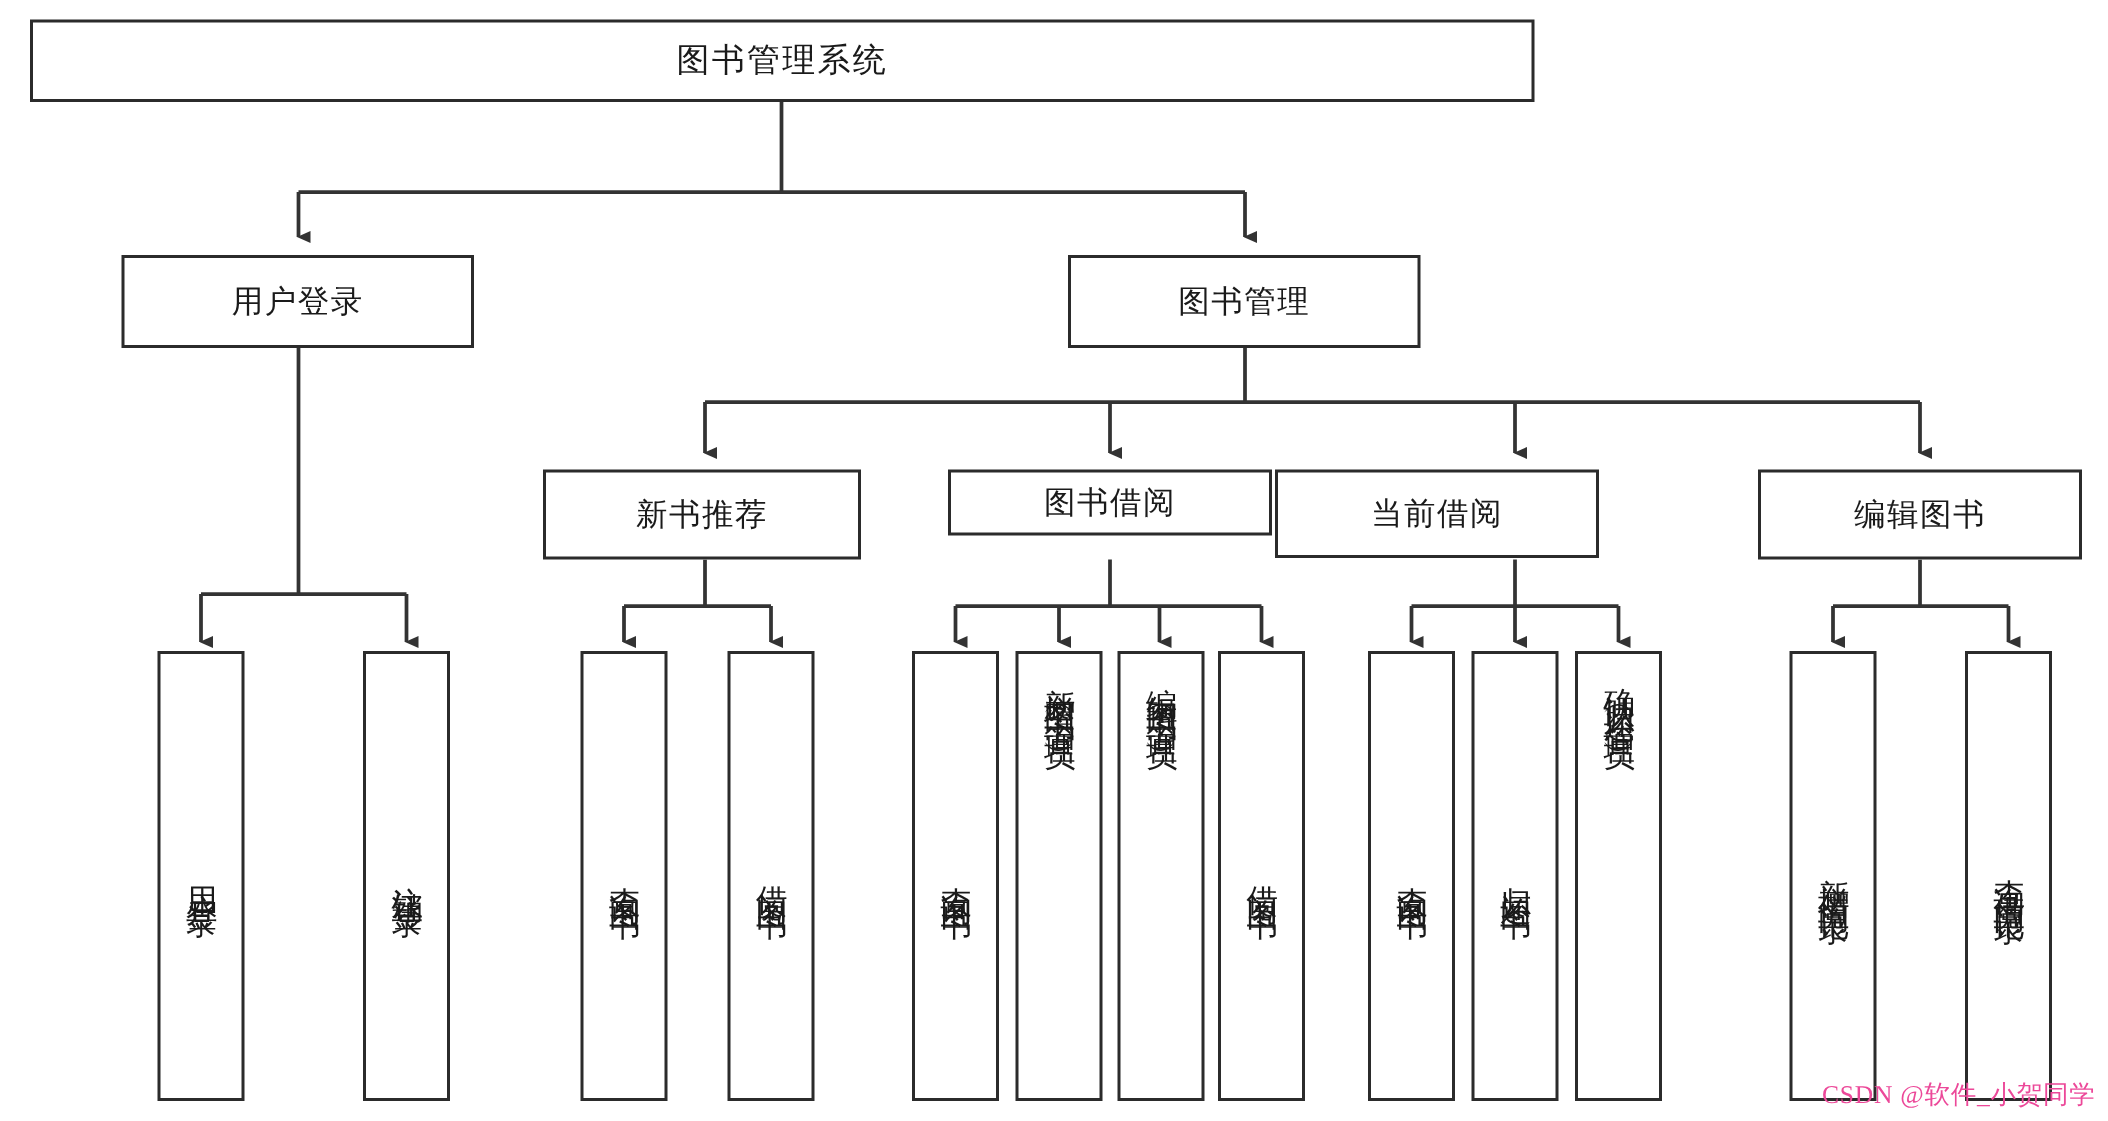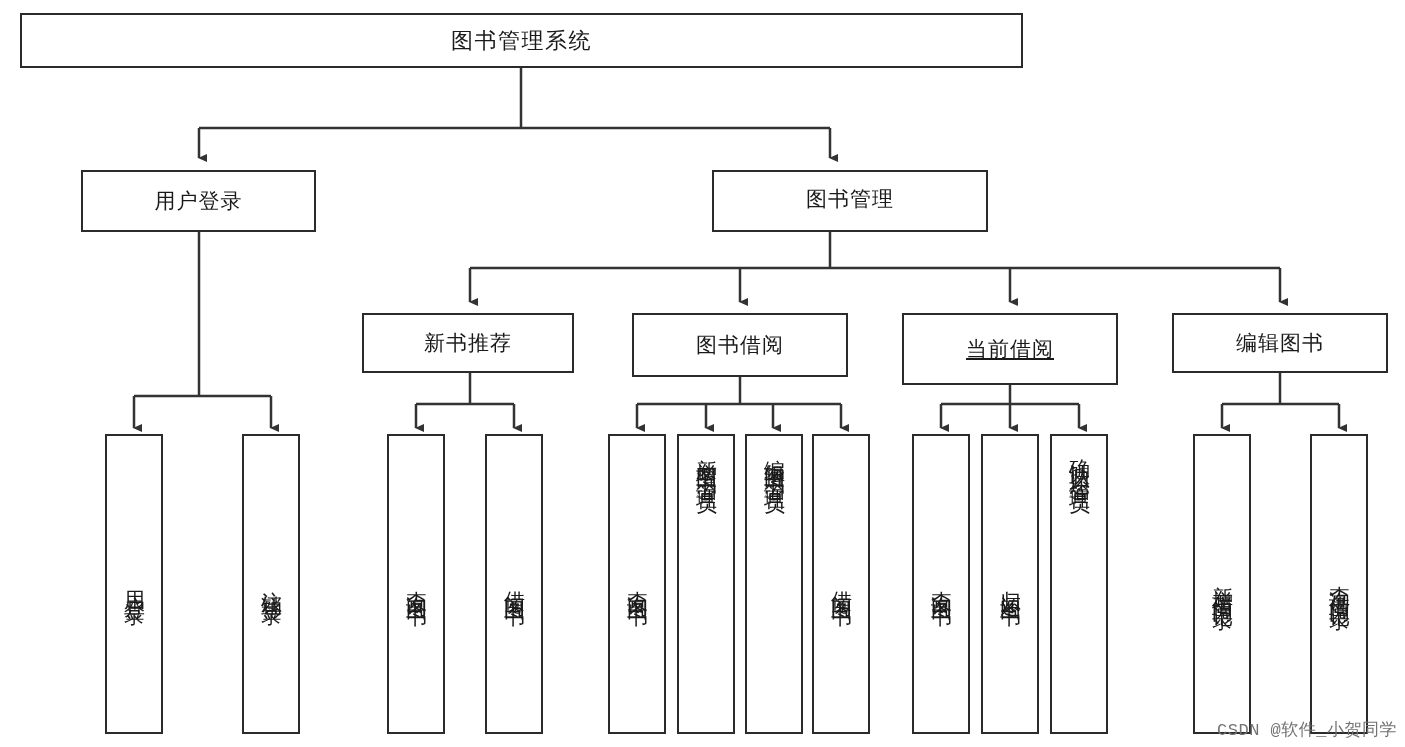--- a/index.html
+++ b/index.html
@@ -51,24 +51,24 @@
   }
   .node.vert.mid{
     align-items:center;
     padding-top:0;
   }
   .watermark{
     position:absolute;
     right:8px;
     bottom:6px;
     font-size:17px;
-    color:#737373;
+    color:#ec4899;
     letter-spacing:0.5px;
     white-space:nowrap;
-    font-family:Liberation Mono, monospace;
+    font-family:Liberation Serif, serif;
   }
 </style>
 </head>
 <body>
 
 <div id="diagram-root">
 
   <svg id="connectors" viewBox="0 0 1405 747">
     <defs>
       <marker id="arrow" markerWidth="9" markerHeight="9" refX="4" refY="8" orient="auto" markerUnits="userSpaceOnUse">
@@ -119,31 +119,31 @@
     </g>
   </svg>
 
   <div class="node horiz root" style="left:20px;top:13px;width:1003px;height:55px;">
     <span class="label">图书管理系统</span>
   </div>
 
   <div class="node horiz" style="left:81px;top:170px;width:235px;height:62px;">
     <span class="label">用户登录</span>
   </div>
-  <div class="node horiz" style="left:712px;top:170px;width:276px;height:62px;font-family:Liberation Mono, monospace;">
+  <div class="node horiz" style="left:712px;top:170px;width:235px;height:62px;">
     <span class="label">图书管理</span>
   </div>
 
   <div class="node horiz" style="left:362px;top:313px;width:212px;height:60px;">
     <span class="label">新书推荐</span>
   </div>
-  <div class="node horiz" style="left:632px;top:313px;width:216px;height:64px;">
+  <div class="node horiz" style="left:632px;top:313px;width:216px;height:44px;">
     <span class="label">图书借阅</span>
   </div>
-  <div class="node horiz" style="left:902px;top:313px;width:216px;height:72px;text-decoration:underline;">
+  <div class="node horiz" style="left:850px;top:313px;width:216px;height:59px;">
     <span class="label">当前借阅</span>
   </div>
   <div class="node horiz" style="left:1172px;top:313px;width:216px;height:60px;">
     <span class="label">编辑图书</span>
   </div>
 
   <div class="node vert mid" style="left:105px;top:434px;width:58px;height:300px;">
     <span class="label">用户登录</span>
   </div>
   <div class="node vert mid" style="left:242px;top:434px;width:58px;height:300px;">

